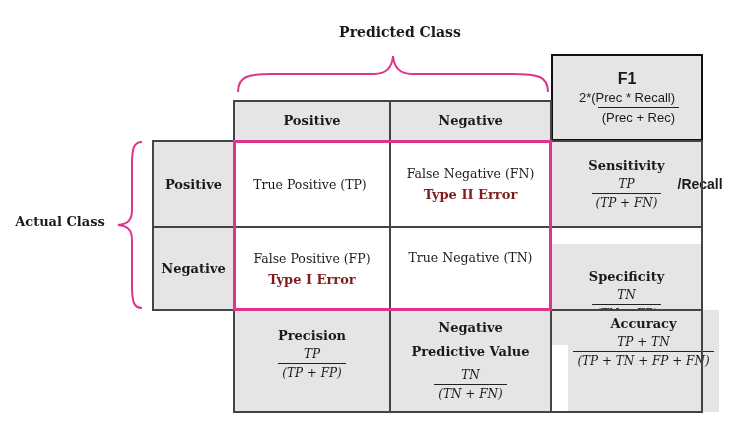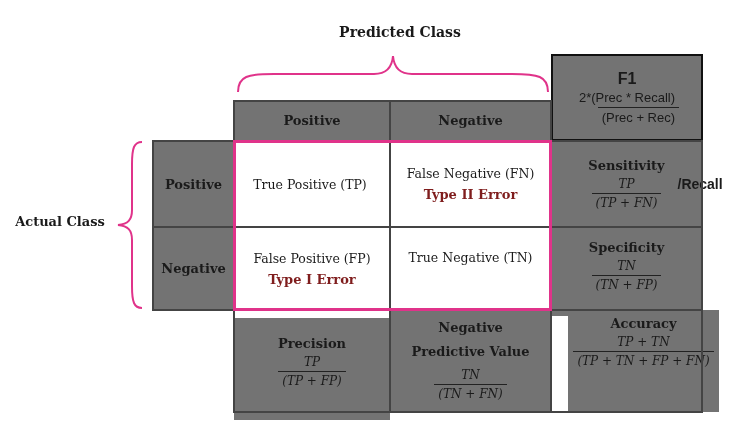--- a/index.html
+++ b/index.html
@@ -1,21 +1,21 @@
 <!DOCTYPE html>
 <html><head>
 <meta charset="utf-8">
 <style>
   html, body { margin:0; padding:0; background:#ffffff; }
   body { width:752px; height:431px; position:relative; overflow:hidden;
          font-family:"DejaVu Serif", serif; color:#1a1a1a; }
   .abs { position:absolute; box-sizing:border-box; }
   .cell { position:absolute; box-sizing:border-box; display:flex; flex-direction:column;
           align-items:center; justify-content:center; text-align:center; }
-  .pinkbg { background:#737373; }
+  .pinkbg { background:#e5e5e5; }
   .whitebg { background:#ffffff; }
   .hdr { font-weight:bold; font-size:13px; }
   .body-txt { font-size:12.5px; }
   .err { color:#7f1d1d; font-weight:bold; font-size:13px; margin-top:6px; }
   .frac { display:inline-flex; flex-direction:column; align-items:center; font-style:italic;
           font-family:"DejaVu Serif", serif; font-size:12px; margin-top:4px; }
   .frac .num { padding:0 4px 2px 4px; }
   .frac .den { border-top:1px solid #222; padding:2px 4px 0 4px; }
   .vline { position:absolute; width:2px; background:#444; }
   .hline { position:absolute; height:2px; background:#444; }
@@ -79,29 +79,29 @@
 <div class="cell pinkbg" style="left:551px; top:141px; width:151px; height:86px;">
   <span class="hdr">Sensitivity</span>
   <div style="position:relative;">
     <div class="frac">
       <span class="num">TP</span>
       <span class="den">(TP + FN)</span>
     </div>
     <span class="recall" style="position:absolute; left:86px; top:3px; white-space:nowrap;">/Recall</span>
   </div>
 </div>
-<div class="cell pinkbg" style="left:551px; top:215px; width:151px; height:101px;">
+<div class="cell pinkbg" style="left:551px; top:244px; width:151px; height:101px;">
   <span class="hdr">Specificity</span>
   <div class="frac">
     <span class="num">TN</span>
     <span class="den">(TN + FP)</span>
   </div>
 </div>
 
-<div class="cell pinkbg" style="left:234px; top:318px; width:156px; height:102px; justify-content:flex-start; padding-top:18px;">
+<div class="cell pinkbg" style="left:234px; top:310px; width:156px; height:102px; justify-content:flex-start; padding-top:18px;">
   <span class="hdr">Precision</span>
   <div class="frac">
     <span class="num">TP</span>
     <span class="den">(TP + FP)</span>
   </div>
 </div>
 <div class="cell pinkbg" style="left:390px; top:310px; width:161px; height:102px; justify-content:flex-start; padding-top:6px;">
   <span class="hdr" style="width:140px; line-height:24px;">Negative Predictive Value</span>
   <div class="frac">
     <span class="num">TN</span>

